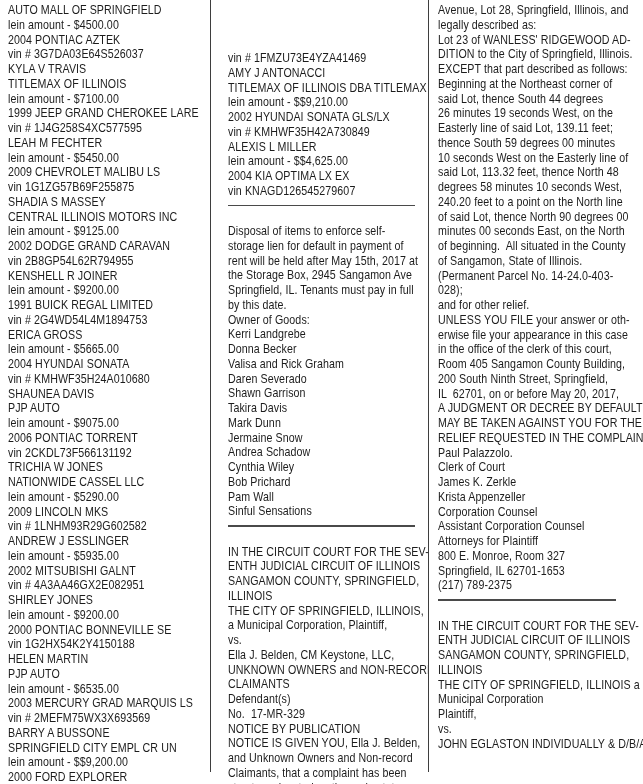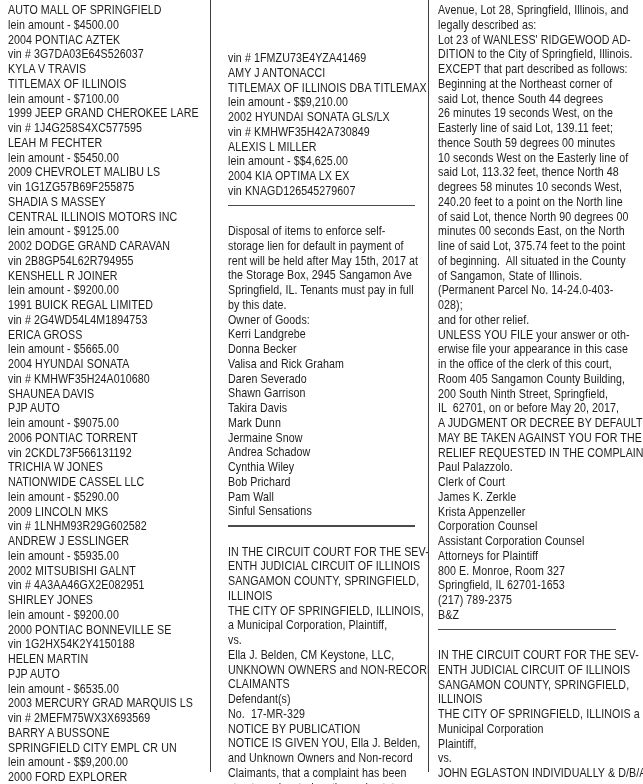--- a/index.html
+++ b/index.html
@@ -184,21 +184,20 @@
         <div class="line"><span>said Lot, thence South 44 degrees</span></div>
         <div class="line"><span>26 minutes 19 seconds West, on the</span></div>
         <div class="line"><span>Easterly line of said Lot, 139.11 feet;</span></div>
         <div class="line"><span>thence South 59 degrees 00 minutes</span></div>
         <div class="line"><span>10 seconds West on the Easterly line of</span></div>
         <div class="line"><span>said Lot, 113.32 feet, thence North 48</span></div>
         <div class="line"><span>degrees 58 minutes 10 seconds West,</span></div>
         <div class="line"><span>240.20 feet to a point on the North line</span></div>
         <div class="line"><span>of said Lot, thence North 90 degrees 00</span></div>
         <div class="line"><span>minutes 00 seconds East, on the North</span></div>
-        <div class="line"><span>line of said Lot, 375.74 feet to the point</span></div>
         <div class="line"><span>of beginning.  All situated in the County</span></div>
         <div class="line"><span>of Sangamon, State of Illinois.</span></div>
         <div class="line"><span>(Permanent Parcel No. 14-24.0-403-</span></div>
         <div class="line"><span>028);</span></div>
         <div class="line"><span>and for other relief.</span></div>
         <div class="line"><span>UNLESS YOU FILE your answer or oth-</span></div>
         <div class="line"><span>erwise file your appearance in this case</span></div>
         <div class="line"><span>in the office of the clerk of this court,</span></div>
         <div class="line"><span>Room 405 Sangamon County Building,</span></div>
         <div class="line"><span>200 South Ninth Street, Springfield,</span></div>
@@ -209,21 +208,20 @@
         <div class="line"><span>Paul Palazzolo.</span></div>
         <div class="line"><span>Clerk of Court</span></div>
         <div class="line"><span>James K. Zerkle</span></div>
         <div class="line"><span>Krista Appenzeller</span></div>
         <div class="line"><span>Corporation Counsel</span></div>
         <div class="line"><span>Assistant Corporation Counsel</span></div>
         <div class="line"><span>Attorneys for Plaintiff</span></div>
         <div class="line"><span>800 E. Monroe, Room 327</span></div>
         <div class="line"><span>Springfield, IL 62701-1653</span></div>
         <div class="line"><span>(217) 789-2375</span></div>
-        <div class="line"><span>B&amp;Z</span></div>
       </div>
       <div class="hrule"></div>
       <div>
         <div class="line"><span>IN THE CIRCUIT COURT FOR THE SEV-</span></div>
         <div class="line"><span>ENTH JUDICIAL CIRCUIT OF ILLINOIS</span></div>
         <div class="line"><span>SANGAMON COUNTY, SPRINGFIELD,</span></div>
         <div class="line"><span>ILLINOIS</span></div>
         <div class="line"><span>THE CITY OF SPRINGFIELD, ILLINOIS a</span></div>
         <div class="line"><span>Municipal Corporation</span></div>
         <div class="line"><span>Plaintiff,</span></div>

